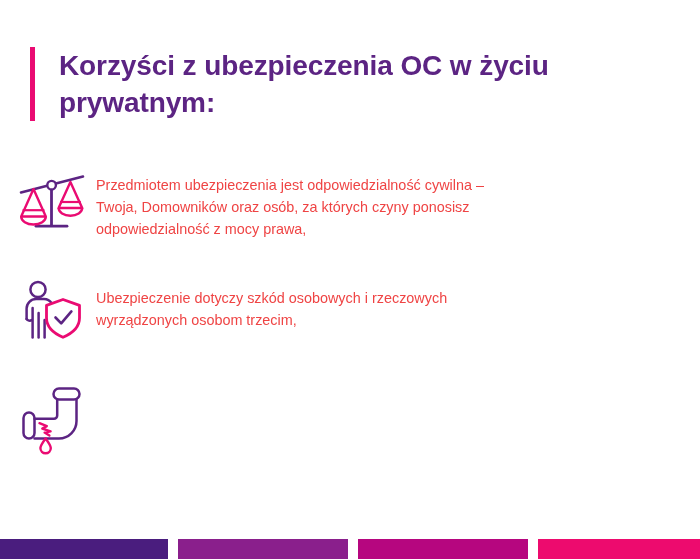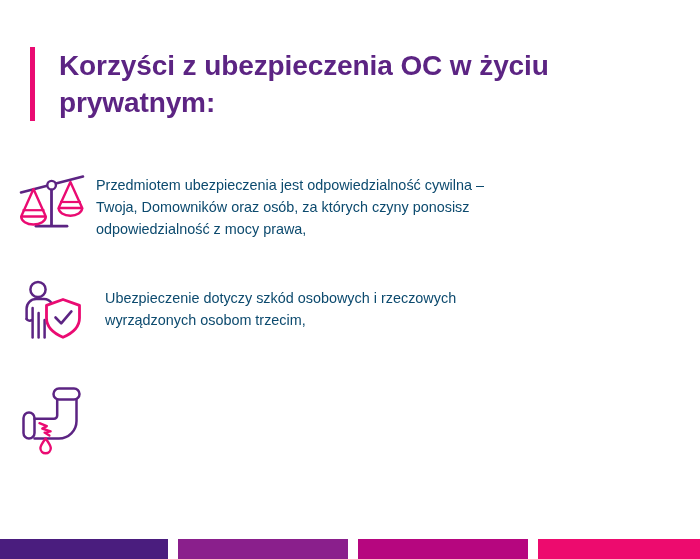--- a/index.html
+++ b/index.html
@@ -70,32 +70,32 @@
     justify-content: center;
     align-items: flex-start;
     padding-left: 8px;
     box-sizing: border-box;
   }
   .bullet-icon svg { display: block; }
   .bullet-text {
     flex: 1 1 auto;
     margin: 0;
     padding: 0 48px 0 0;
-    color: #0c4a6e;
+    color: #ef4444;
     font-family: "Liberation Sans", sans-serif;
     font-size: 14.4px;
     line-height: 1.52;
     white-space: pre-line;
   }
 
   .row-1 { margin-top: 0px; }
   .row-1 .bullet-icon { padding-top: 5px; }
   .row-1 .bullet-text { padding-top: 12px; }
 
-  .row-2 { margin-top: 36px; gap: 9px; }
+  .row-2 { margin-top: 36px; }
   .row-2 .bullet-icon { padding-top: 3px; }
   .row-2 .bullet-text { padding-top: 11px; }
 
   .row-3 { margin-top: 33px; }
   .row-3 .bullet-icon { padding-top: 6px; }
   .row-3 .bullet-text { padding-top: 5px; }
 
   
   .bottom-bar {
     position: absolute;

